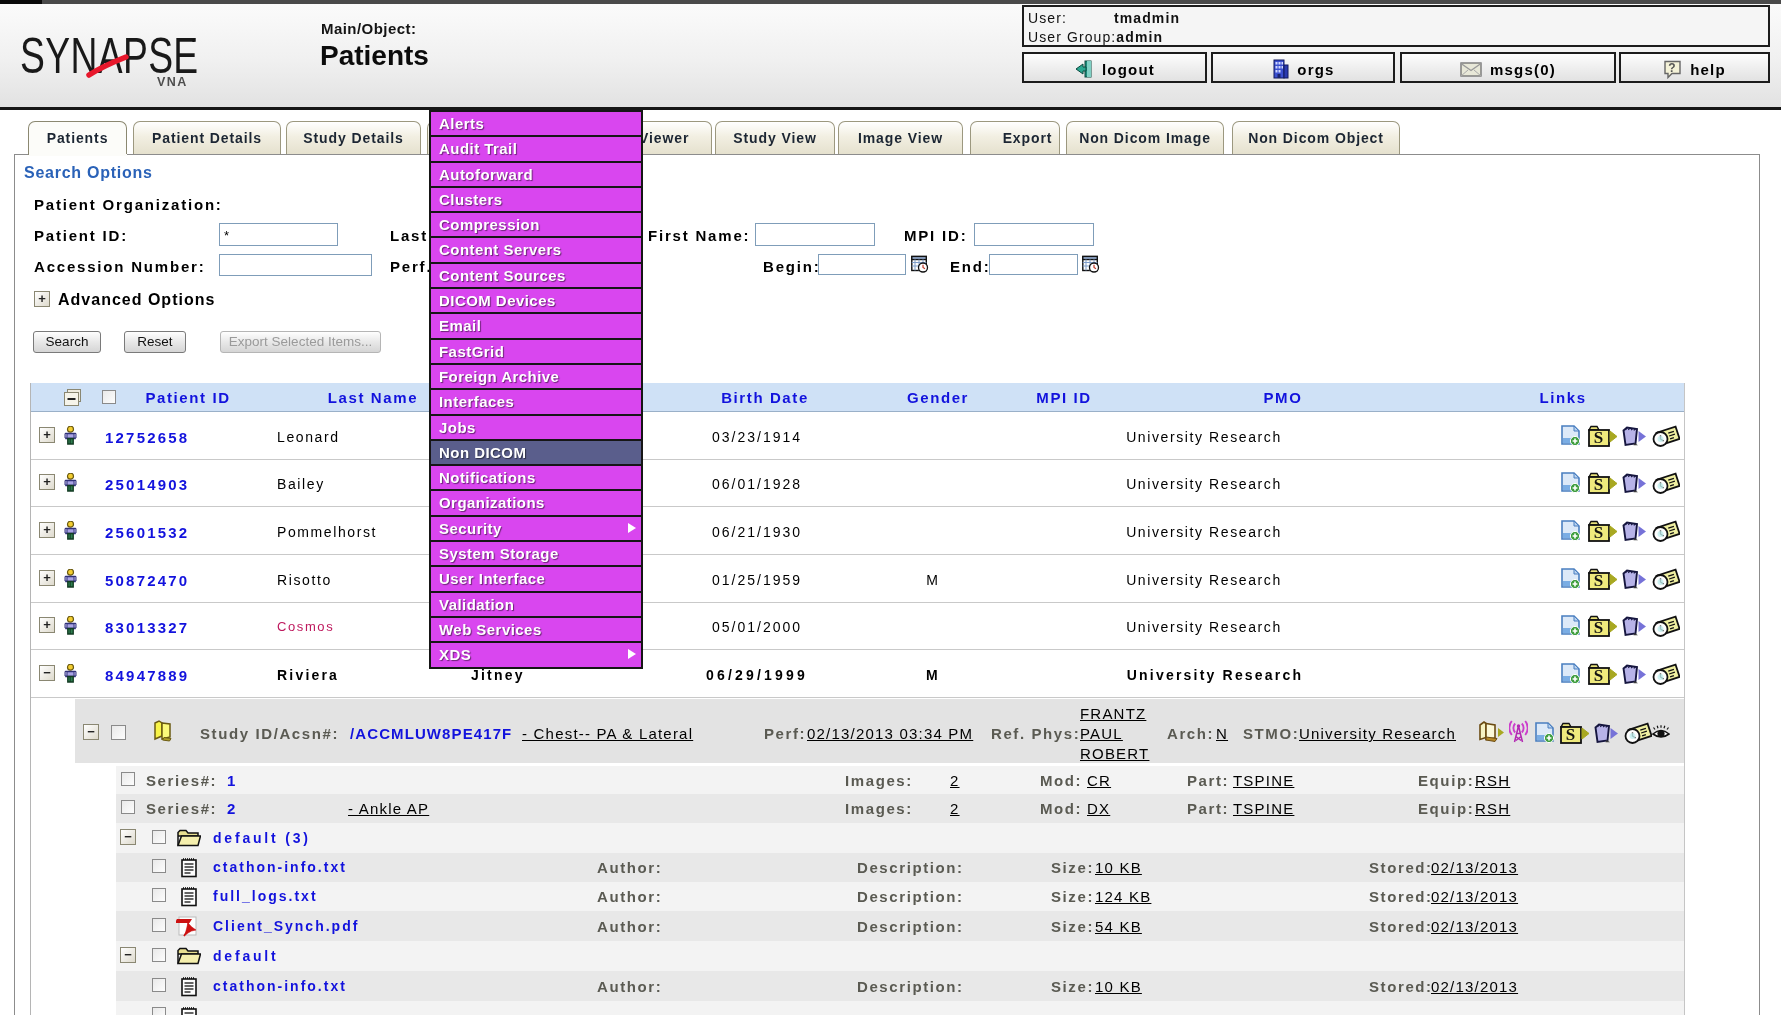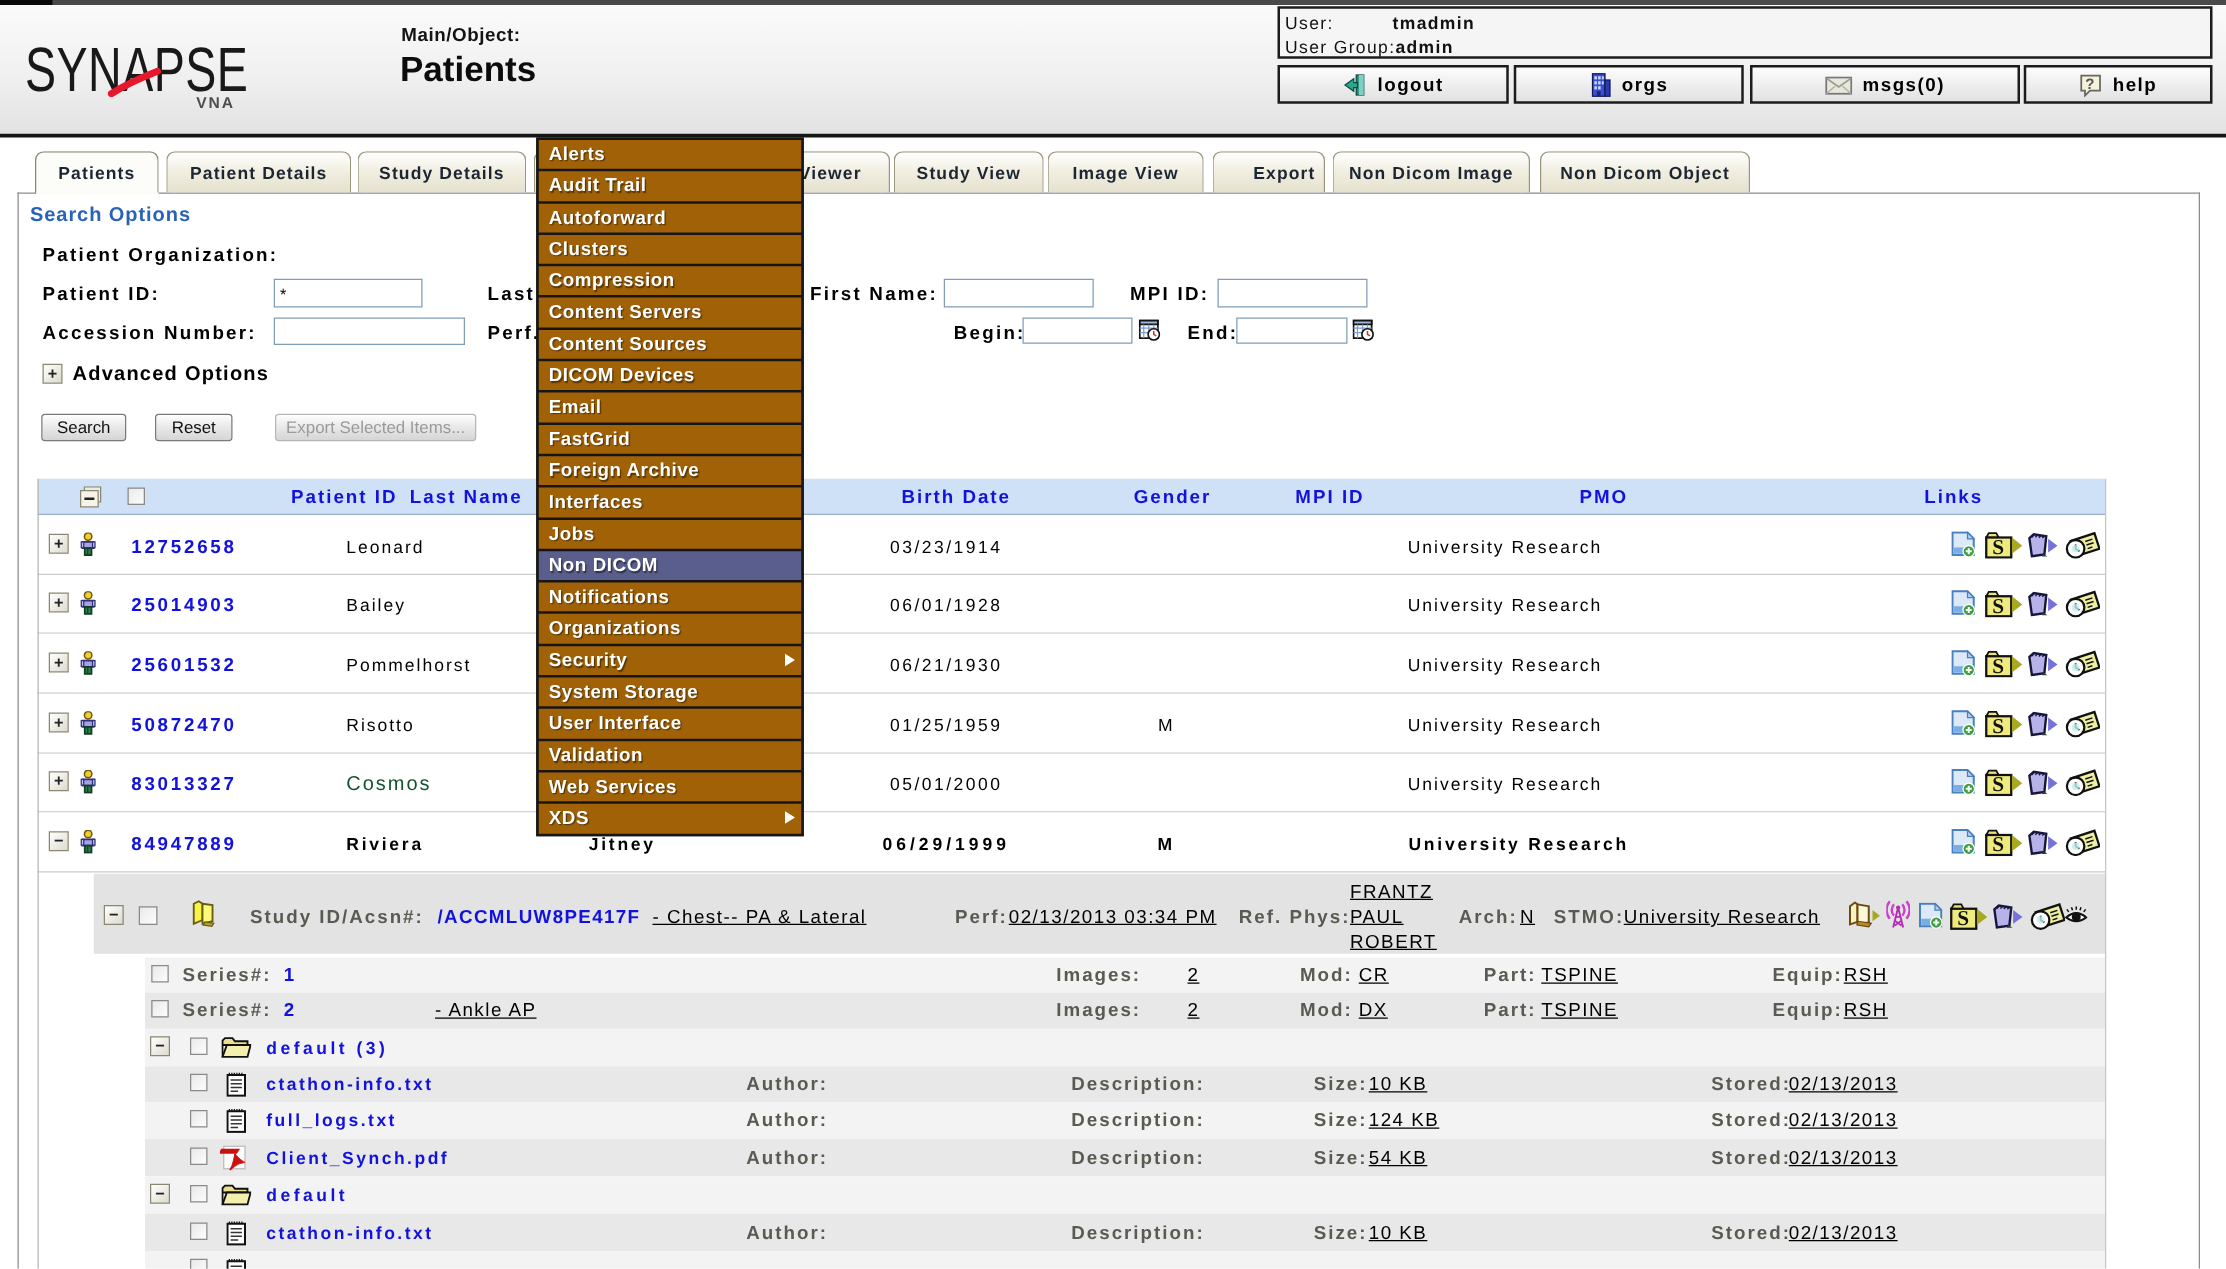--- a/index.html
+++ b/index.html
@@ -43,21 +43,21 @@
 
 #menubar { left:213px; top:84px; height:24px; background:#0d0d0d; padding:2px 2px 0 2px; }
 #menubar .mtab { float:left; width:106px; height:22px; background:#676767; color:#fff;
   font-size:13.5px; font-weight:bold; text-align:center; line-height:21px; margin-right:2px;
   padding-left:11px; box-sizing:content-box; width:95px;
   text-shadow:1px 1px 1px rgba(0,0,0,0.55); }
 #menubar .mtab:last-child { margin-right:0; }
 
 
 #dmenu { left:429px; top:110px; width:214px; background:#161616; border:2px solid #161616; z-index:50; }
-#dmenu .mi { position:relative; height:23.3px; margin-bottom:2px; background:#a16207; color:#fff;
+#dmenu .mi { position:relative; height:23.3px; margin-bottom:2px; background:#d946ef; color:#fff;
   font-size:15px; letter-spacing:0.45px; font-weight:bold; line-height:23px; padding-left:8px;
   text-shadow:1px 1px 1px rgba(0,0,0,0.5); }
 #dmenu .mi:last-child { margin-bottom:0; }
 #dmenu .mi.hl { background:#5a5e8c; }
 #dmenu .mi .arr { position:absolute; right:5px; top:6px; width:0; height:0;
   border-left:8px solid #fff; border-top:5px solid transparent; border-bottom:5px solid transparent; }
 
 
 .tab { top:121px; height:33px; border:1px solid #9c987f; border-bottom:none;
   border-radius:7px 7px 0 0; background:linear-gradient(#ffffff,#f2efe2 45%,#e5e1ce);
@@ -202,21 +202,21 @@
     </svg>
 
   <div class="abs expbox" style="left:34px;top:291px;">+</div>
   <div class="abs" style="left:58px;top:291px;font-size:16px;font-weight:bold;color:#000000;letter-spacing:1.0px;">Advanced Options</div>
 
   <div class="abs sbtn" style="left:33px;top:331px;width:68px;height:22px;line-height:20px;">Search</div>
   <div class="abs sbtn" style="left:124px;top:331px;width:62px;height:22px;line-height:20px;">Reset</div>
   <div class="abs sbtn" style="left:220px;top:331px;width:161px;height:22px;line-height:20px;color:#9a9a9a;border-color:#b5b5b5;">Export Selected Items...</div>
 
   <div class="abs" id="thead">
-      <div class="thc" style="left:28px;width:260px;text-align:right;">Patient ID</div>
+      <div class="thc" style="left:28px;width:260px;text-align:center;">Patient ID</div>
       <div class="thc" style="left:213px;width:260px;text-align:center;">Last Name</div>
       <div class="thc" style="left:605px;width:260px;text-align:center;">Birth Date</div>
       <div class="thc" style="left:778px;width:260px;text-align:center;">Gender</div>
       <div class="thc" style="left:904px;width:260px;text-align:center;">MPI ID</div>
       <div class="thc" style="left:1123px;width:260px;text-align:center;">PMO</div>
       <div class="thc" style="left:1403px;width:260px;text-align:center;">Links</div>
       <svg class="abs" style="left:34px;top:6px;" width="20" height="18" viewBox="0 0 20 18">
         <rect x="3.5" y="0.5" width="13" height="12" fill="#efece0" stroke="#8a8772" stroke-width="1"></rect>
         <rect x="0.5" y="3.5" width="14" height="13" fill="#f6f4ea" stroke="#8a8772" stroke-width="1"></rect>
         <path d="M3.5 10 h8" stroke="#222" stroke-width="2"></path>
@@ -399,21 +399,21 @@
       <div class="expbox" style="left:39px;top:617px;">+</div>
       <svg class="abs" style="left:64px;top:616px;" width="13" height="19" viewBox="0 0 13 19">
         <circle cx="6.5" cy="3.2" r="3" fill="#f2cd30" stroke="#6b5a10" stroke-width="1.2"></circle>
         <path d="M2 7.5 h9 v5 h-9 z" fill="#a9a3e5" stroke="#32327a" stroke-width="1.4"></path>
         <path d="M1 7.5 h2 v4.5 h-2 z" fill="#c3bff0" stroke="#32327a" stroke-width="1"></path>
         <path d="M10 7.5 h2 v4.5 h-2 z" fill="#c3bff0" stroke="#32327a" stroke-width="1"></path>
         <path d="M3.8 12.5 h5.4 v5.5 h-5.4 z" fill="#2e7f4f" stroke="#143c24" stroke-width="1.4"></path>
         <path d="M6.2 13 v5" stroke="#143c24" stroke-width="1"></path>
       </svg>
       <div class="abs" style="left:105px;top:619px;font-size:15px;font-weight:bold;color:#1212dd;letter-spacing:2.2px;">83013327</div>
-      <div class="abs" style="left:277px;top:619px;font-size:16px;color:#14532d;letter-spacing:1.6px;text-align:right;">Cosmos</div>
+      <div class="abs" style="left:277px;top:619px;font-size:13px;color:#be185d;letter-spacing:1.6px;text-align:right;">Cosmos</div>
       <div class="abs" style="left:627px;width:260px;text-align:center;top:619px;font-size:14px;color:#000;letter-spacing:2.0px;">05/01/2000</div>
       <div class="abs" style="left:1074px;width:260px;text-align:center;top:619px;font-size:14px;color:#000;letter-spacing:1.6px;">University Research</div>
       <svg class="abs" style="left:1561px;top:615px;" width="19" height="21" viewBox="0 0 19 21">
         <path d="M1 1 h12 l5 5 v13 h-17 z" fill="#dce9f8" stroke="#4a7fc0" stroke-width="1.6"></path>
         <path d="M13 1 l5 5 h-5 z" fill="#b8d2ef" stroke="#4a7fc0" stroke-width="1"></path>
         <rect x="2" y="13" width="9" height="5" fill="#7aade4"></rect>
         <circle cx="14" cy="16" r="4.6" fill="#3f9e3f" stroke="#fff" stroke-width="1"></circle>
         <path d="M14 13.6 v4.8 M11.6 16 h4.8" stroke="#fff" stroke-width="1.6"></path>
       </svg>
       <svg class="abs" style="left:1588px;top:615px;" width="30" height="22" viewBox="0 0 30 22">

